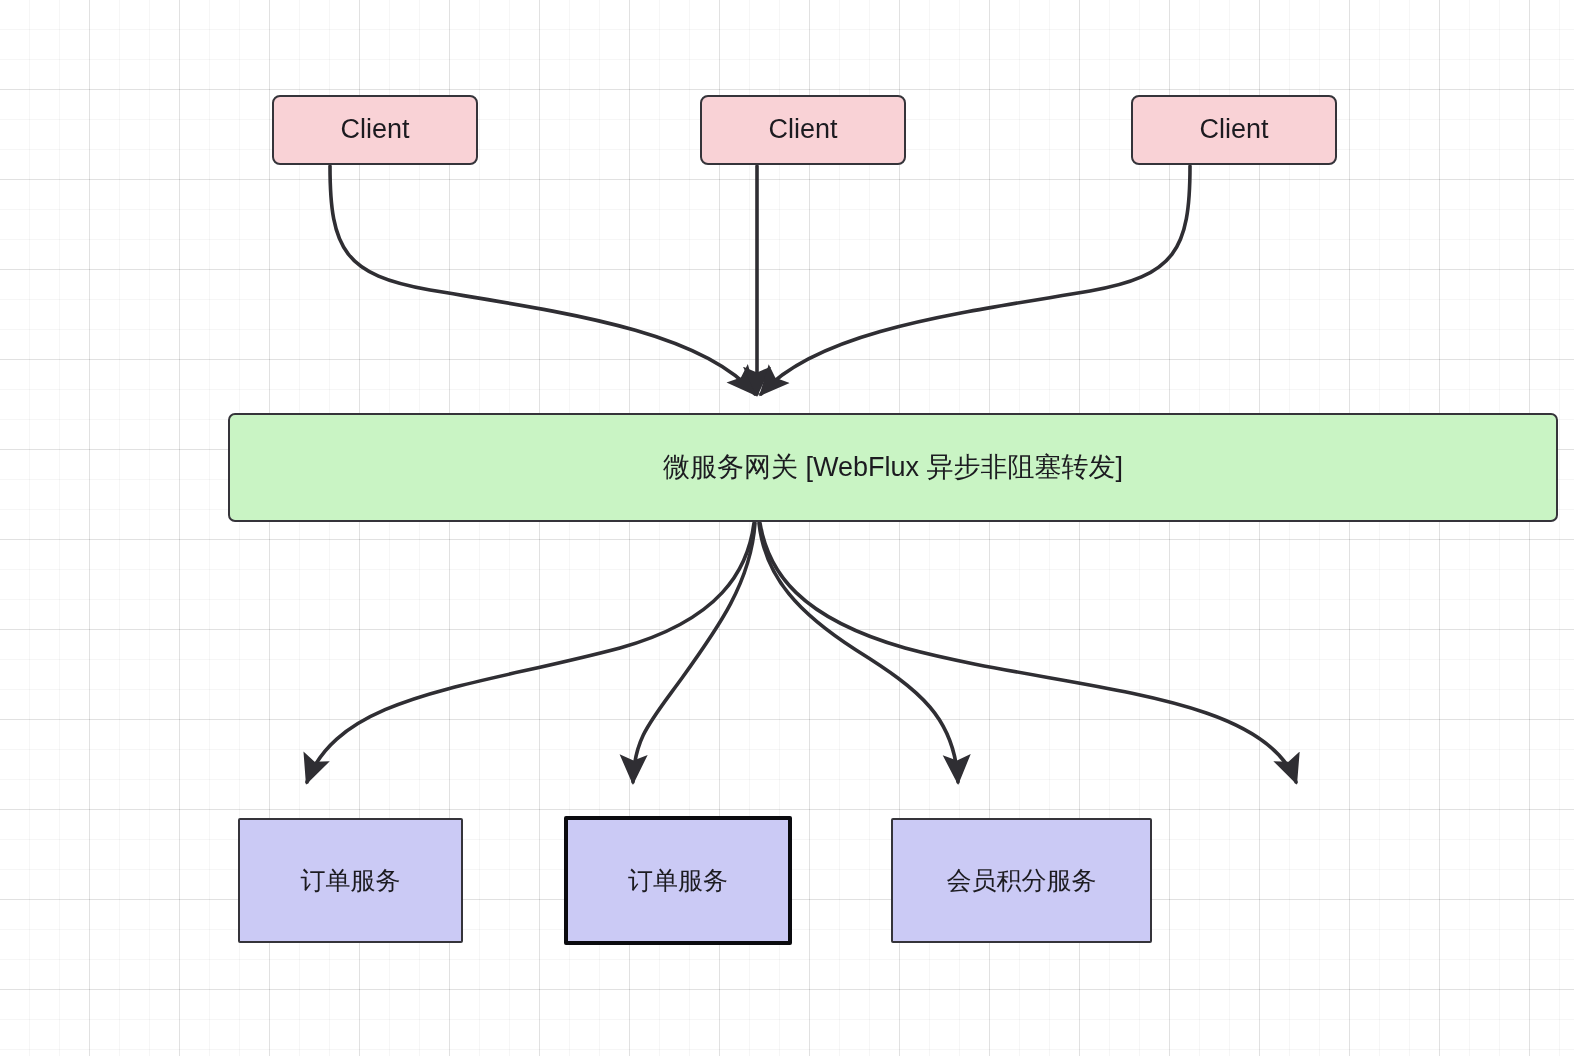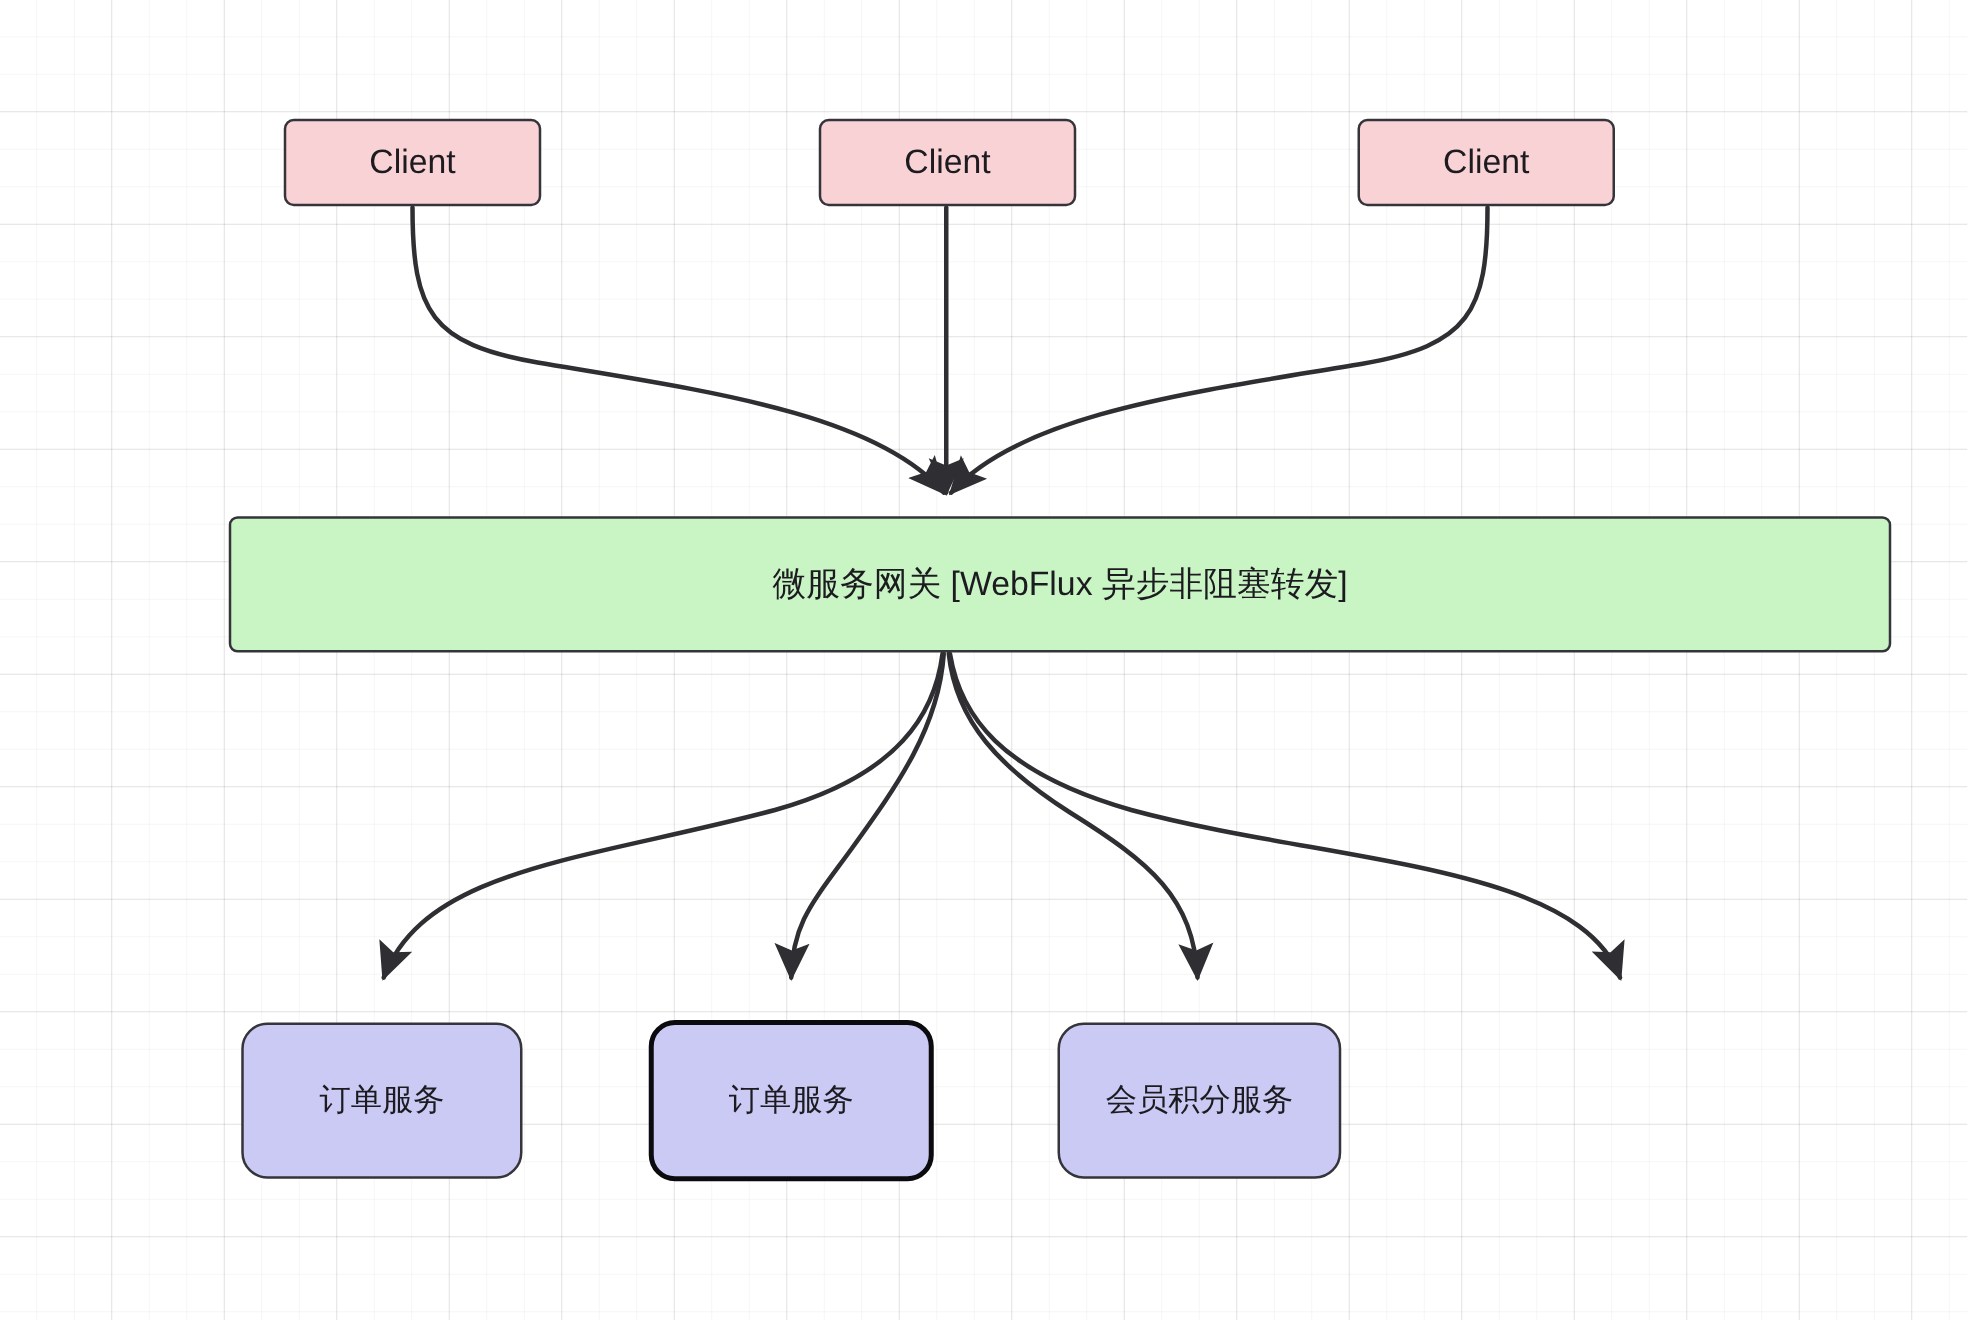--- a/index.html
+++ b/index.html
@@ -31,38 +31,39 @@
   }
   .node {
     position: absolute;
     box-sizing: border-box;
     display: flex;
     align-items: center;
     justify-content: center;
     border-radius: 7px;
     color: #1c1b20;
     line-height: 1.25;
+    margin-left: 45px;
   }
   .node-client {
     background: #f9d2d6;
     border: 2.5px solid #35343a;
     font-size: 27px;
     border-radius: 8px;
   }
   .node-gateway {
     background: #c9f4c4;
     border: 2.5px solid #35343a;
     font-size: 27px;
     border-radius: 7px;
   }
   .node-service {
     background: #cbcaf5;
     border: 2.5px solid #35343a;
     font-size: 25px;
-    border-radius: 21px;
+    border-radius: 2px;
   }
   .node-service.selected {
     border-width: 4.5px;
     border-color: #0b0b0f;
   }
 </style>
 </head>
 <body>
 
 <div id="canvas">
@@ -100,17 +101,17 @@
   <div class="node node-gateway" style="left:183px; top:413px; width:1330px; height:109px;">
     <span>微服务网关 [WebFlux 异步非阻塞转发]</span>
   </div>
 
   <div class="node node-service" style="left:193px; top:818px; width:225px; height:125px;">
     <span>订单服务</span>
   </div>
   <div class="node node-service selected" style="left:519px; top:816px; width:228px; height:129px;">
     <span>订单服务</span>
   </div>
-  <div class="node node-service" style="left:846px; top:818px; width:227px; height:125px;">
+  <div class="node node-service" style="left:846px; top:818px; width:261px; height:125px;">
     <span>会员积分服务</span>
   </div>
 
 </div>
 
 </body></html>

